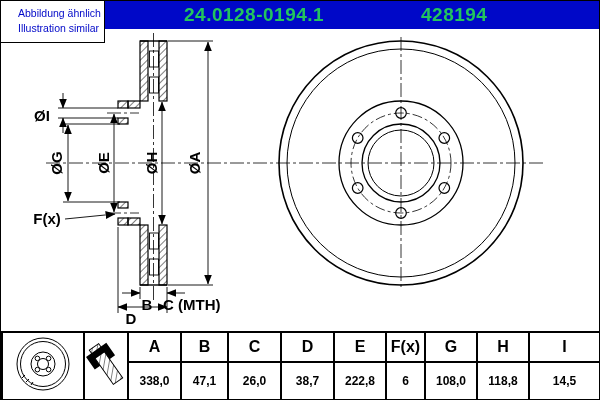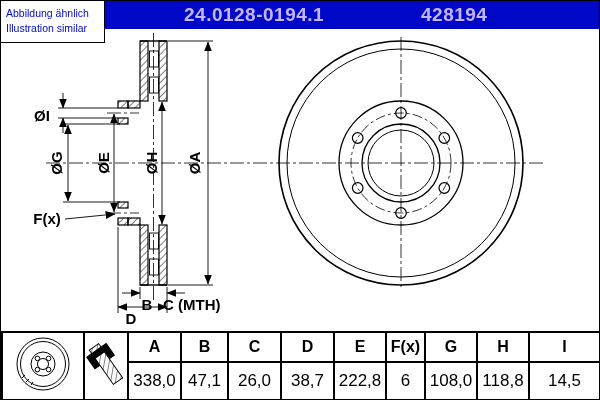--- a/index.html
+++ b/index.html
@@ -2,39 +2,39 @@
 <html style="--blue: #0008C8;"><head>
 <meta charset="utf-8">
 <style>
   html,body{margin:0;padding:0;background:#888;}
   .stage{
     position:relative;width:600px;height:400px;background:#fff;
     border:1px solid #000;box-sizing:border-box;overflow:hidden;
     font-family:"Liberation Sans",sans-serif;
   }
   .topbar{position:absolute;top:0;left:0;width:600px;height:28px;background:var(--blue,#0008C8);}
-  .topbar span{position:absolute;top:3px;color:#c4b5fd;font-weight:bold;font-size:19px;letter-spacing:.5px;white-space:nowrap;}
+  .topbar span{position:absolute;top:3px;color:#22c55e;font-weight:bold;font-size:19px;letter-spacing:.5px;white-space:nowrap;}
   .part-no{left:183px;}
   .ref-no{left:420px;}
   .note{
     position:absolute;top:0;left:0;width:104px;height:42px;background:#fff;
     border-right:1px solid #000;border-bottom:1px solid #000;box-sizing:border-box;
-    color:var(--blue,#0008C8);font-size:10.5px;line-height:15px;padding:5px 0 0 5px;
+    color:var(--blue,#0008C8);font-size:10.5px;line-height:15px;padding:5px 0 0 17px;
   }
   svg.drawing{position:absolute;top:28px;left:0;}
   .dim{font-size:15px;font-weight:bold;fill:#000;}
   table.spec{
     position:absolute;top:330px;left:0;width:600px;height:70px;
     border-collapse:collapse;table-layout:fixed;background:#fff;
   }
   table.spec th,table.spec td{
     border:2px solid #000;text-align:center;vertical-align:middle;padding:0;overflow:hidden;
   }
   table.spec th{font-size:16px;font-weight:bold;}
-  table.spec td.val{font-size:17px;font-weight:normal;}
+  table.spec td.val{font-size:12px;font-weight:bold;}
   tr.hdr{height:30px;}
   .icon-cell{background:#fff;}
 </style>
 </head>
 <body>
 
 <div class="stage">
 
   <div class="topbar">
     <span class="part-no">24.0128-0194.1</span>

